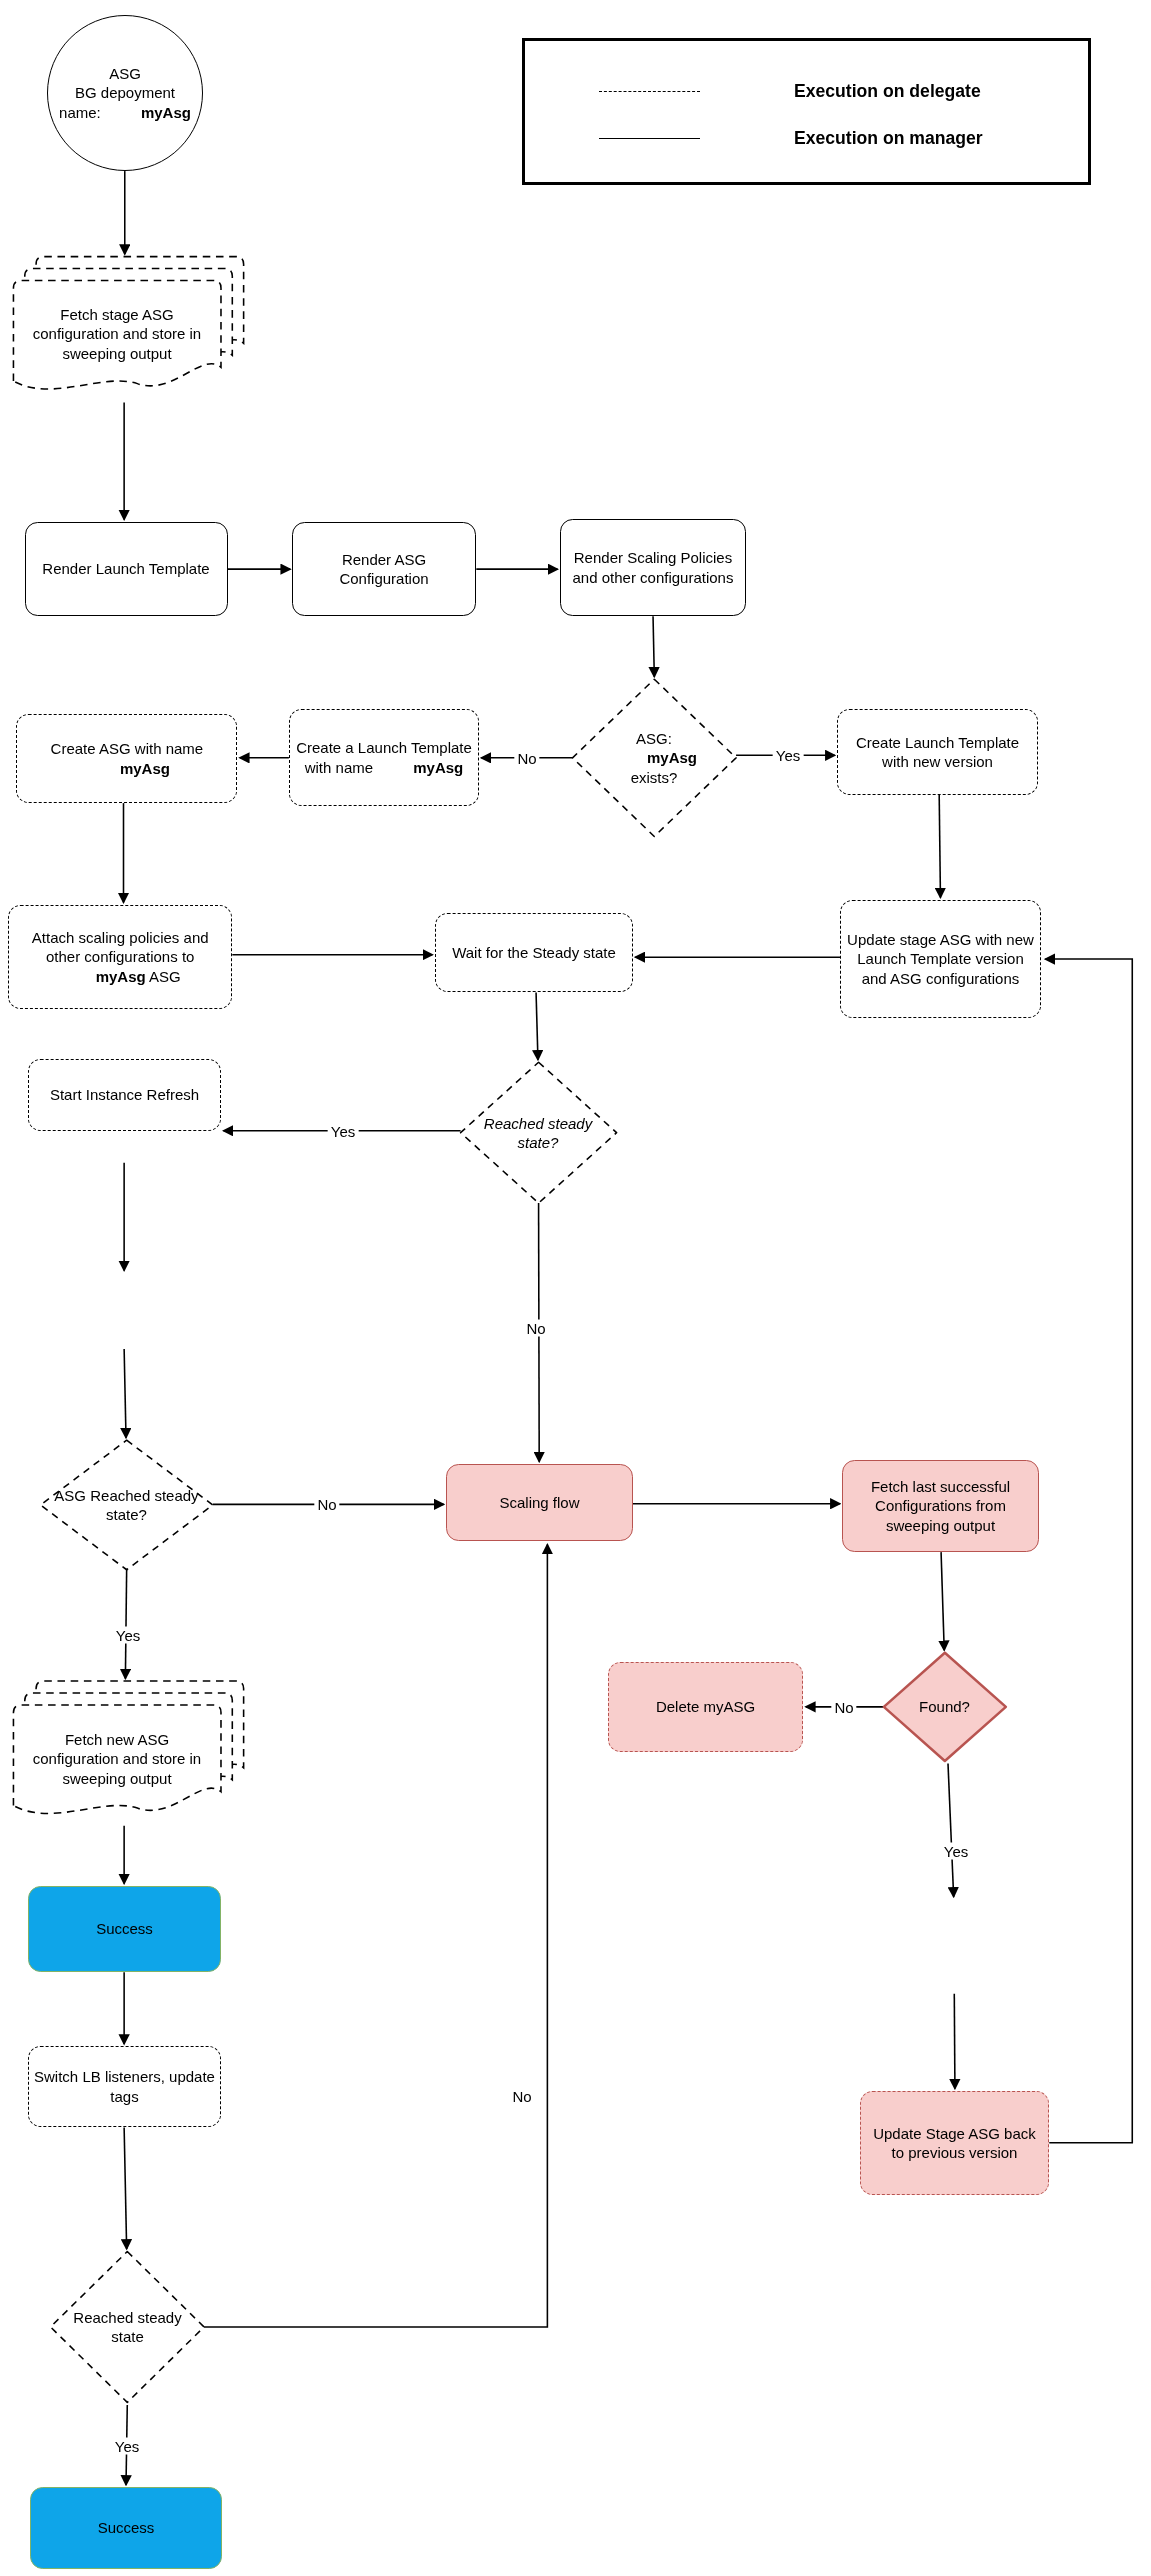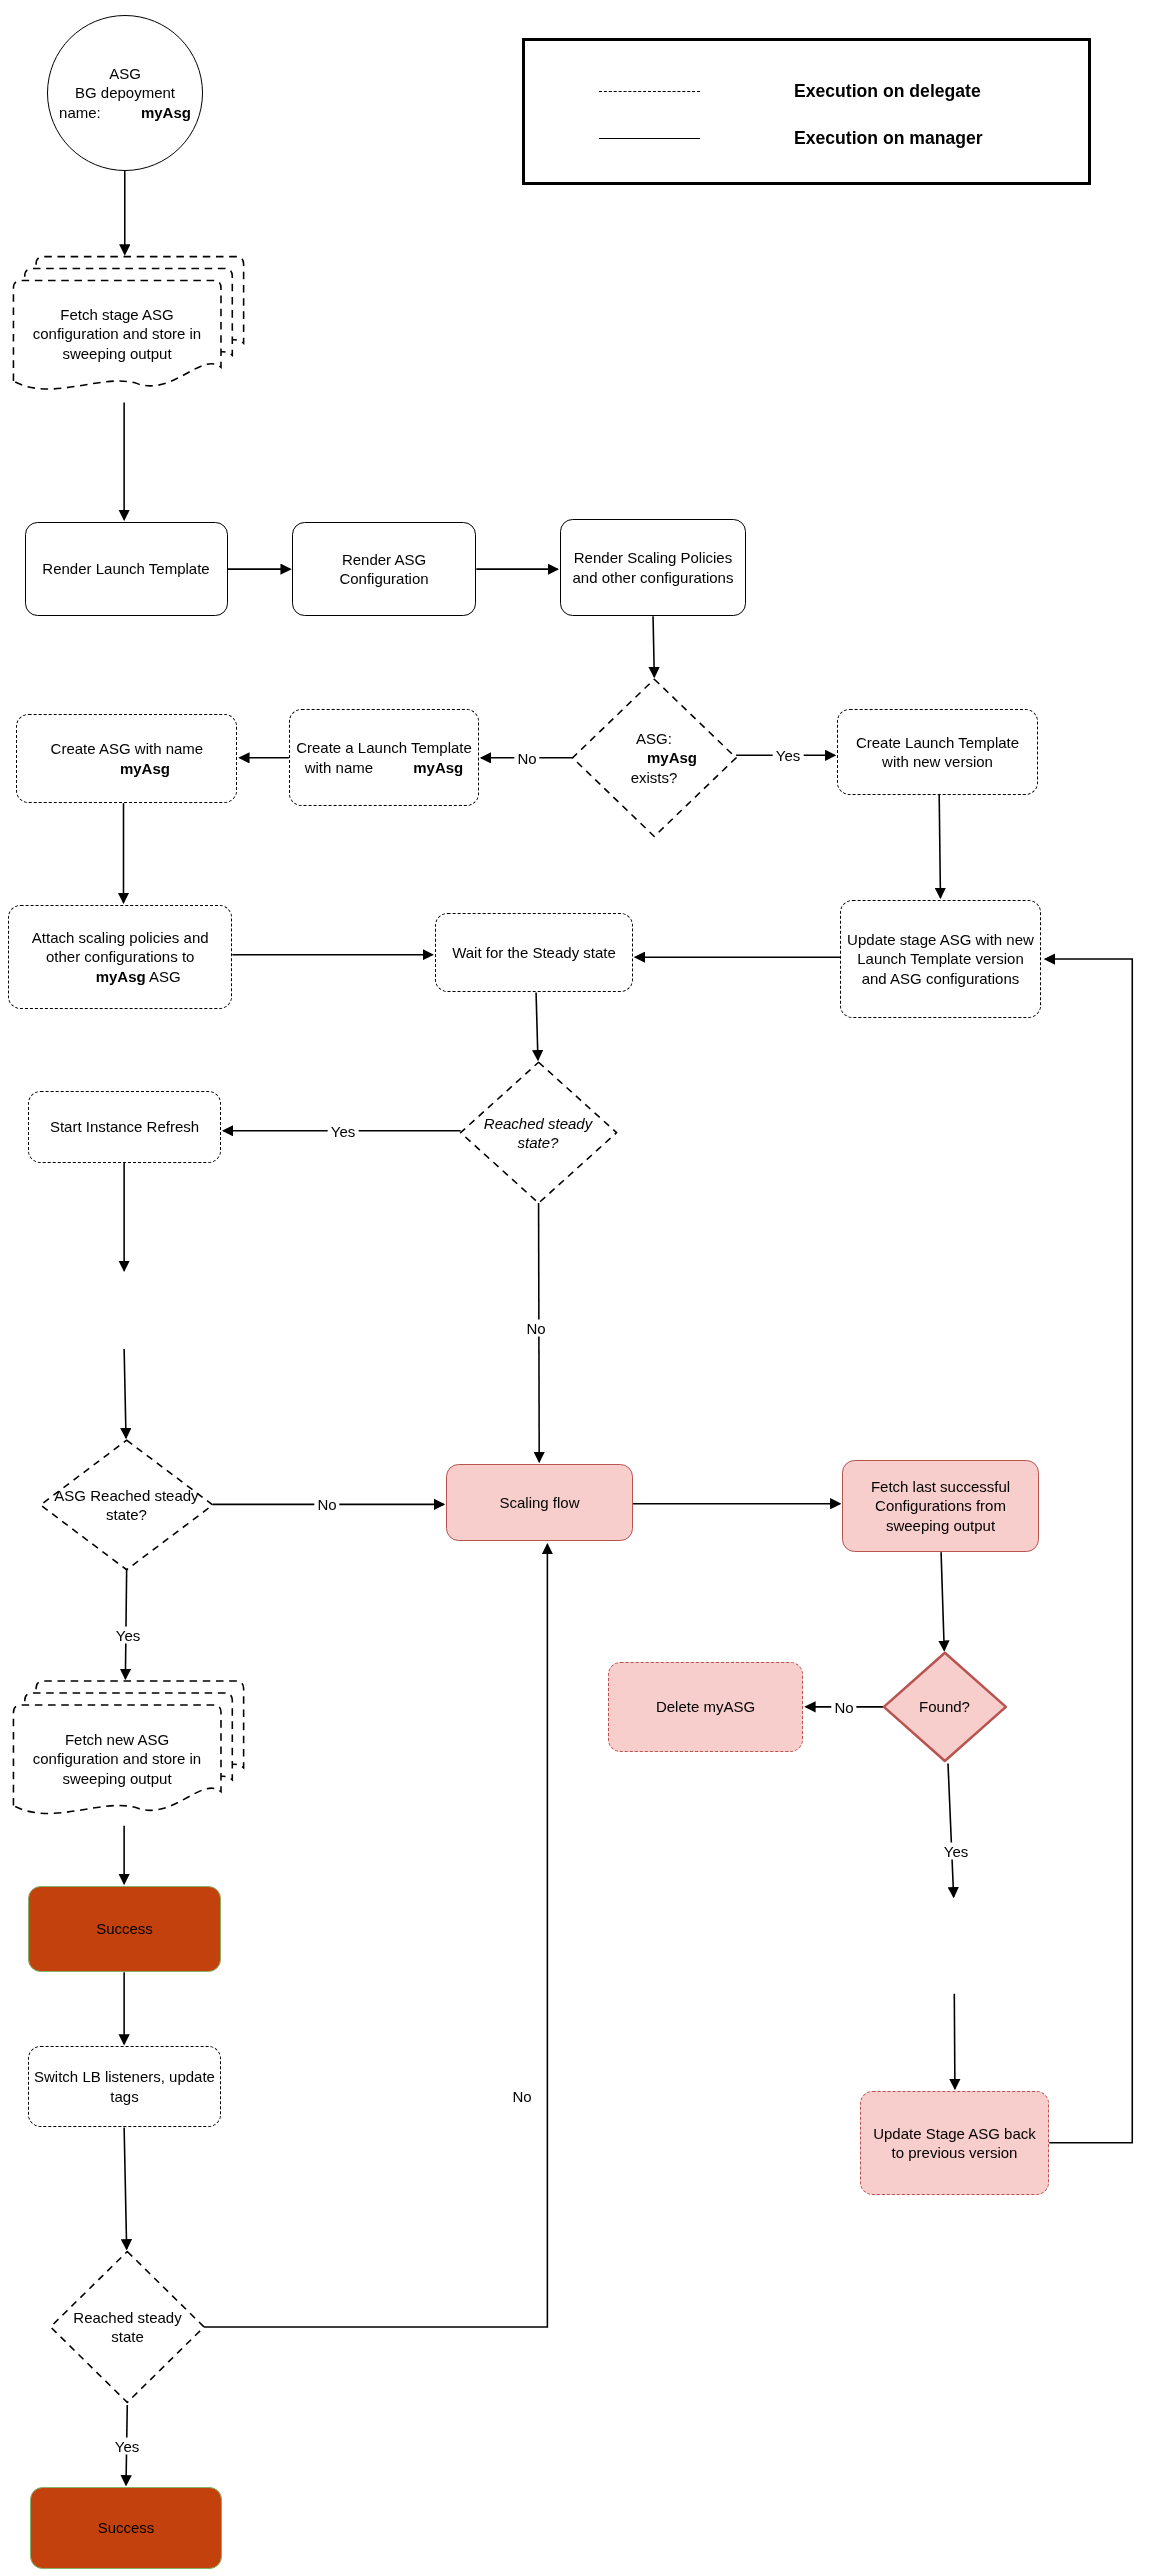--- a/index.html
+++ b/index.html
@@ -12,21 +12,21 @@
     position:absolute; box-sizing:border-box;
     display:flex; align-items:center; justify-content:center;
     text-align:center; font-size:15px; line-height:1.28; padding:5px;
     background:#ffffff;
   }
   .rounded { border-radius:12.6px; }
   .b-solid  { border:1.9px solid #000; }
   .b-dashed { border:1.9px dashed #000; }
   .danger-solid  { background:#f8cecc; border:1.9px solid #b85450; }
   .danger-dashed { background:#f8cecc; border:1.9px dashed #b85450; }
-  .ok-solid { background:#c2410c; border:1.9px solid #82b366; }
+  .ok-solid { background:#0ea5e9; border:1.9px solid #82b366; }
   .overlay { background:transparent; border:none; padding:2.5px; }
   .circle { border-radius:50%; border:1.9px solid #000; flex-direction:column; }
   .edge-label {
     position:absolute; transform:translate(-50%,-50%);
     background:#ffffff; padding:0 3.1px; font-size:15px; white-space:nowrap;
   }
   .legend {
     position:absolute; left:522px; top:38px; width:569px; height:147px;
     box-sizing:border-box; border:3.1px solid #000; background:#fff;
   }
@@ -153,21 +153,21 @@
   </div>
   <div class="node rounded b-dashed" style="left:8.2px; top:905px; width:224px; height:104px;">
     <div><span>Attach scaling policies and other configurations to </span><b>myAsg</b><span> ASG</span></div>
   </div>
   <div class="node rounded b-dashed" style="left:435px; top:913px; width:198px; height:79px;">
     <span>Wait for the Steady state</span>
   </div>
   <div class="node rounded b-dashed" style="left:840px; top:900px; width:201px; height:118px;">
     <span>Update stage ASG with new Launch Template version and ASG configurations</span>
   </div>
-  <div class="node rounded b-dashed" style="left:28px; top:1091px; width:193px; height:72px;justify-content:center;">
+  <div class="node rounded b-dashed" style="left:28px; top:1059px; width:193px; height:72px;justify-content:center;">
     <span>Start Instance Refresh</span>
   </div>
   <div class="node rounded b-dashed" style="left:28px; top:2046px; width:193px; height:81px;">
     <span>Switch LB listeners, update tags</span>
   </div>
 
   <div class="node rounded danger-solid" style="left:446px; top:1464px; width:187px; height:77px;">
     <span>Scaling flow</span>
   </div>
   <div class="node rounded danger-solid" style="left:842px; top:1460px; width:197px; height:92px;">

